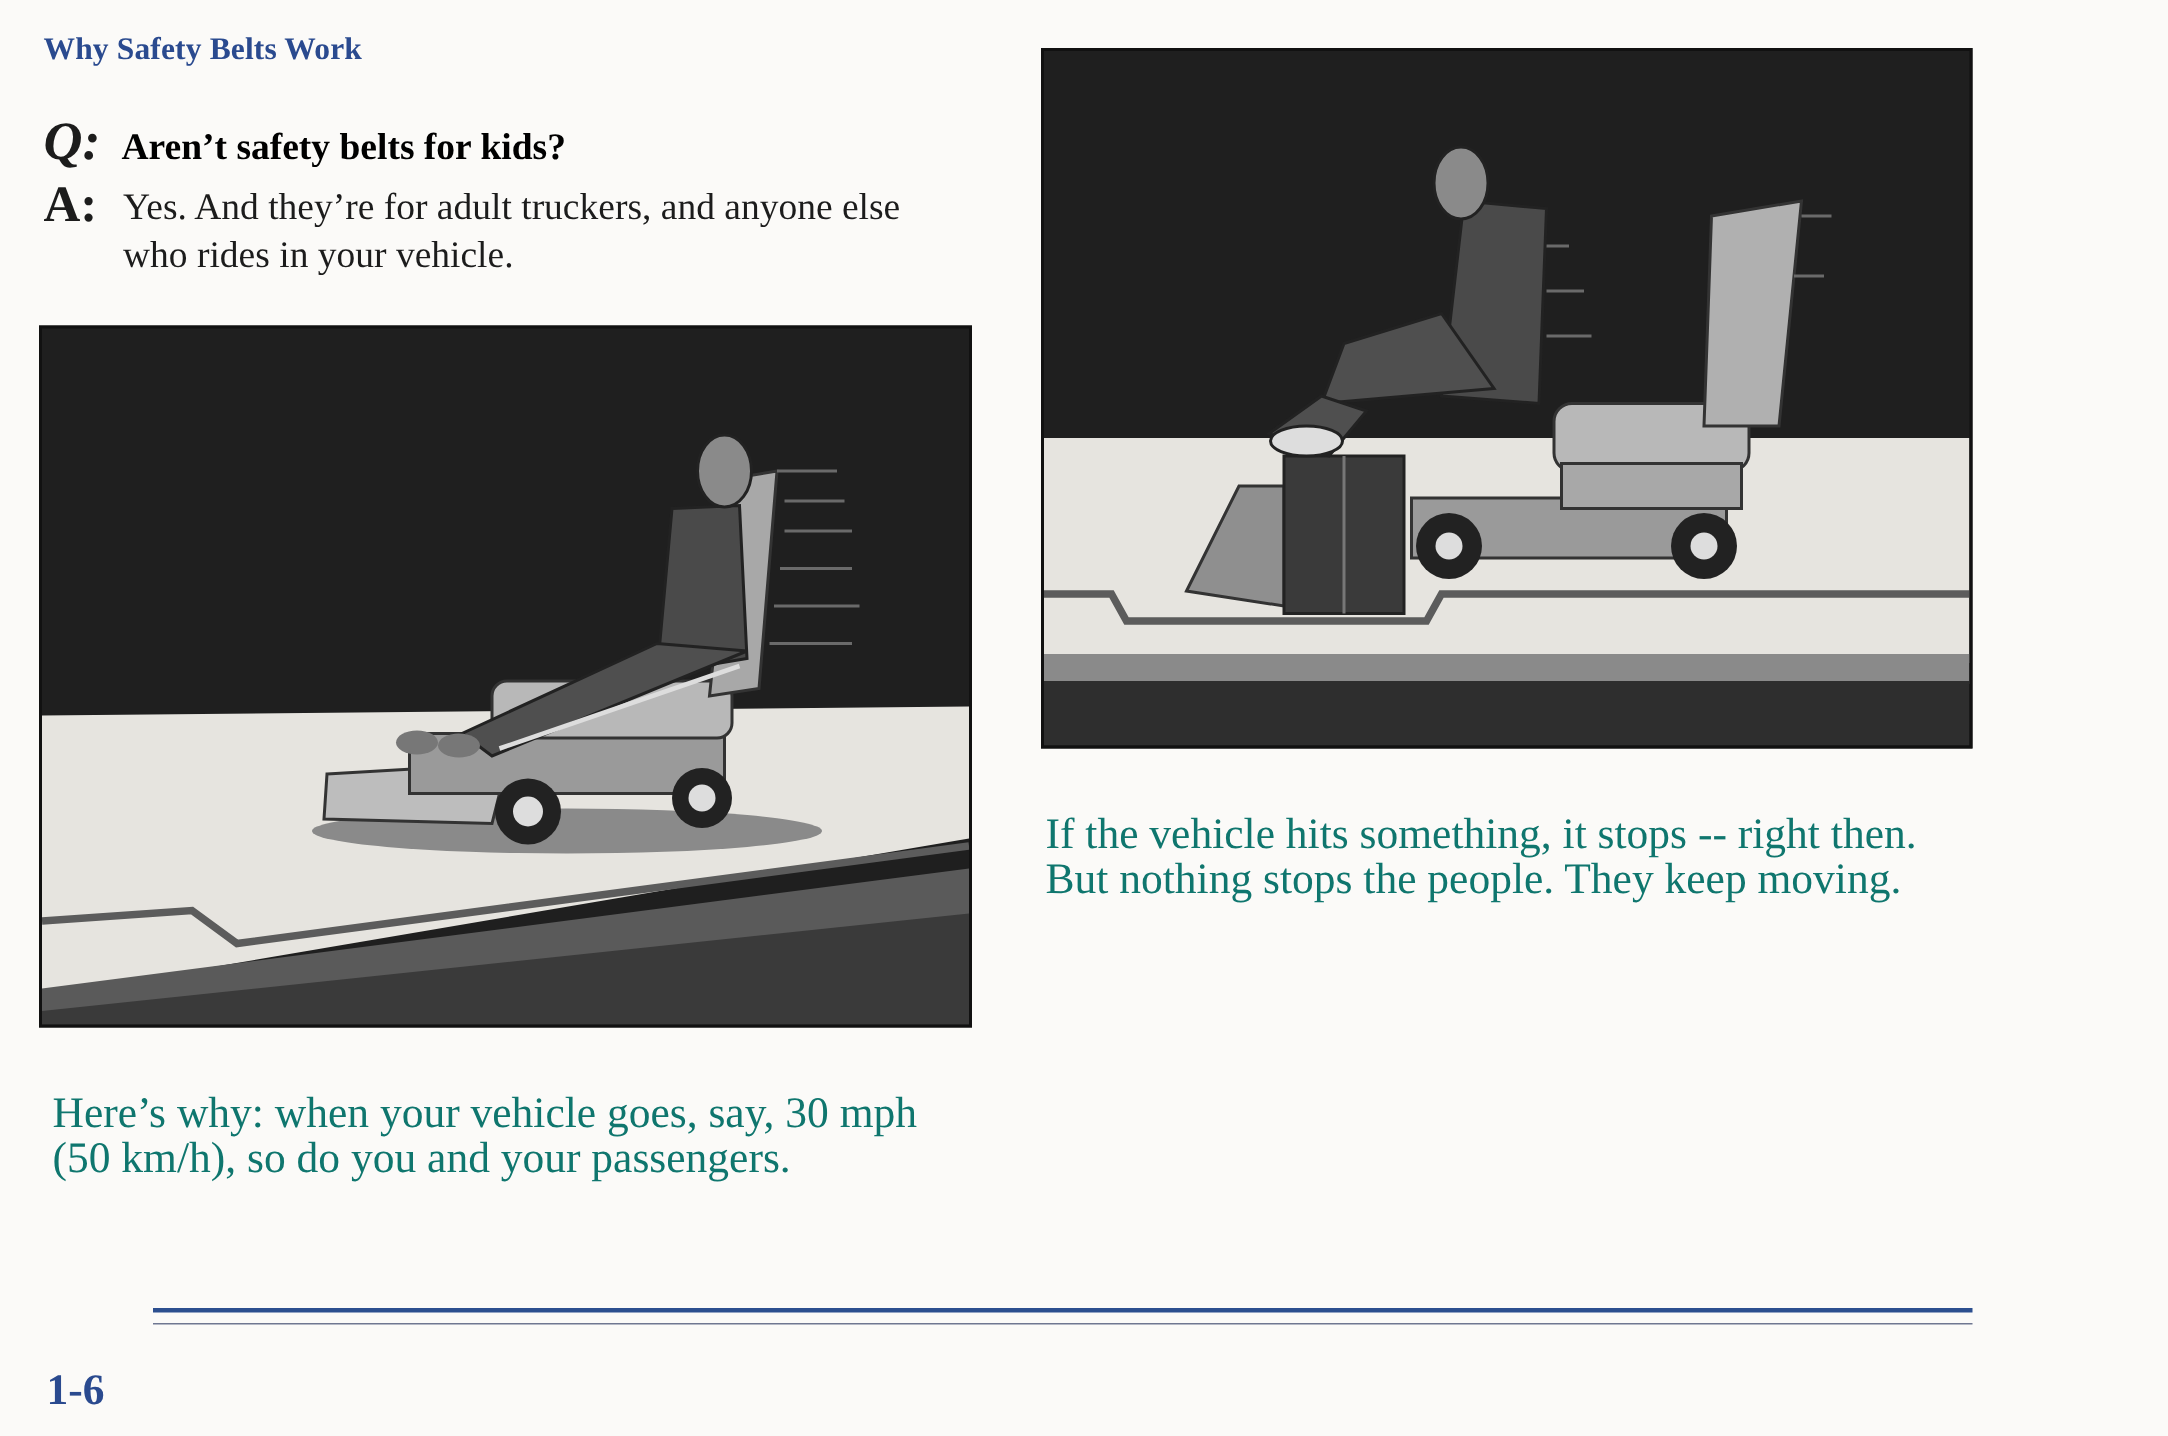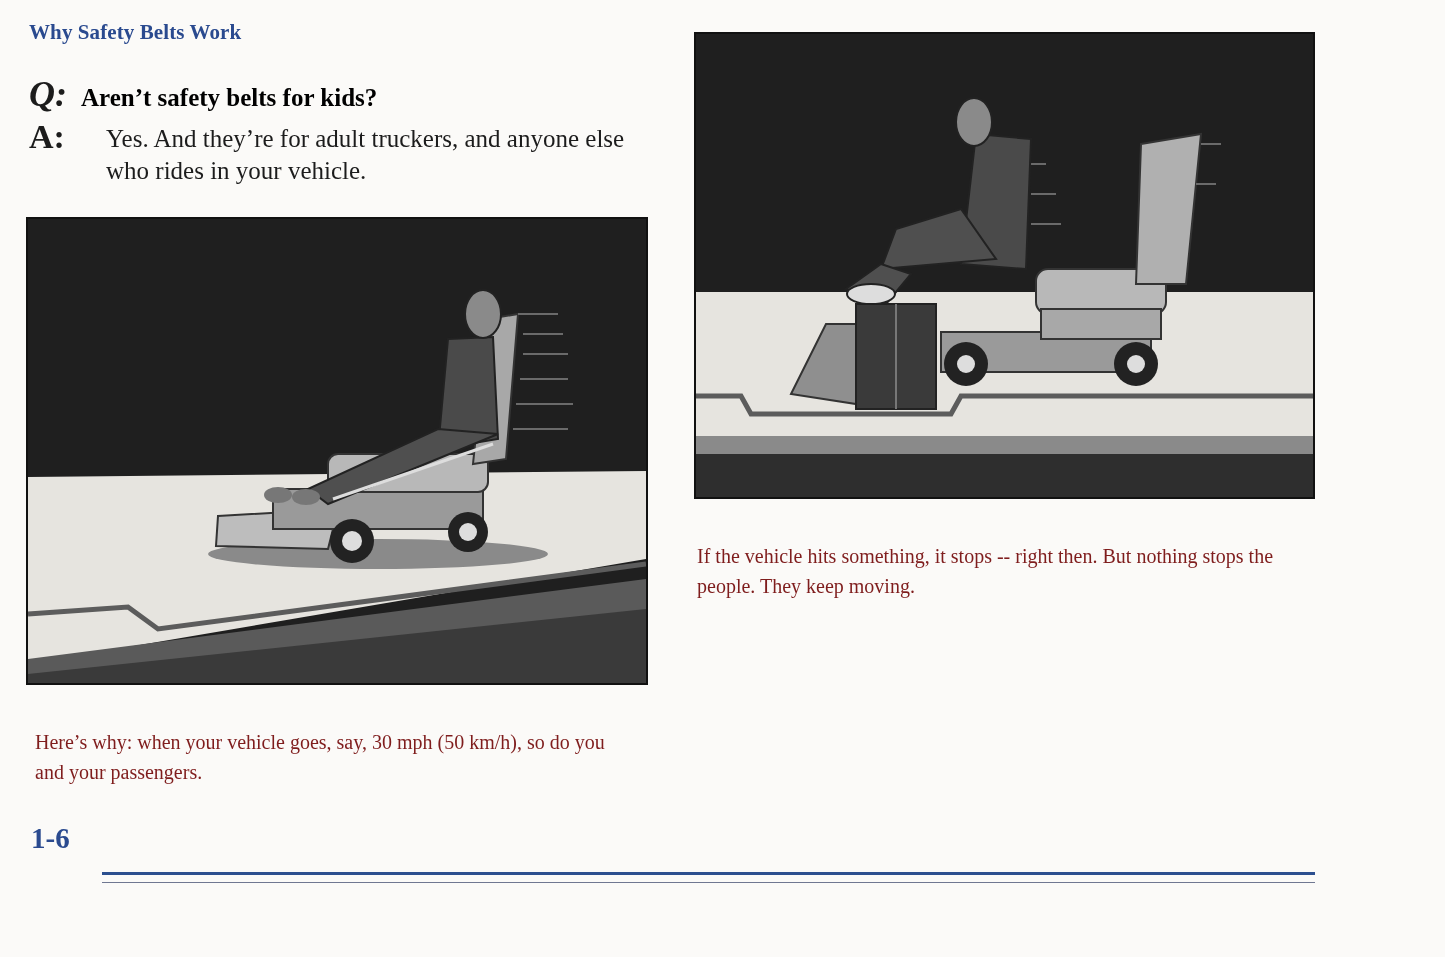--- a/index.html
+++ b/index.html
@@ -16,32 +16,32 @@
       letter-spacing: 0.1px;
     }
     .q-row { left: 29px; top: 73px; display: flex; align-items: baseline; }
     .q-mark {
       font-size: 36px; font-weight: bold; font-style: italic; color: #1c1c1c;
       width: 52px;
     }
     .q-text { font-size: 25px; font-weight: bold; color: #000000; }
     .a-row { left: 29px; top: 118px; display: flex; align-items: flex-start; }
     .a-mark { font-size: 34px; font-weight: bold; width: 53px; line-height: 38px; }
-    .a-text { font-size: 25px; line-height: 32px; width: 560px; padding-top: 5px; margin-left: 24px; }
+    .a-text { font-size: 25px; line-height: 32px; width: 560px; padding-top: 5px; }
     .figure {
       background: #1e1e1e; border: 2px solid #111; overflow: hidden;
     }
     .fig1 { left: 26px; top: 217px; width: 618px; height: 464px; }
     .fig2 { left: 694px; top: 32px; width: 617px; height: 463px; }
     .figure svg { display: block; width: 100%; height: 100%; }
-    .para { font-size: 20px; line-height: 30px; color: #7f1d1d; }
+    .para { font-size: 29px; line-height: 30px; color: #0f766e; }
     .p1 { left: 35px; top: 727px; width: 600px; }
     .p2 { left: 697px; top: 541px; width: 620px; }
     .page-num {
-      left: 31px; top: 822px;
+      left: 31px; top: 911px;
       font-size: 29px; font-weight: bold; color: #2a4a8f;
     }
     .rule-thick { left: 102px; top: 872px; width: 1213px; height: 3px; background: #2c4f8f; }
     .rule-thin { left: 102px; top: 882px; width: 1213px; height: 1px; background: #6f7791; }
   </style>
 </head>
 <body>
 
 <div class="abs title">Why Safety Belts Work</div>
 

